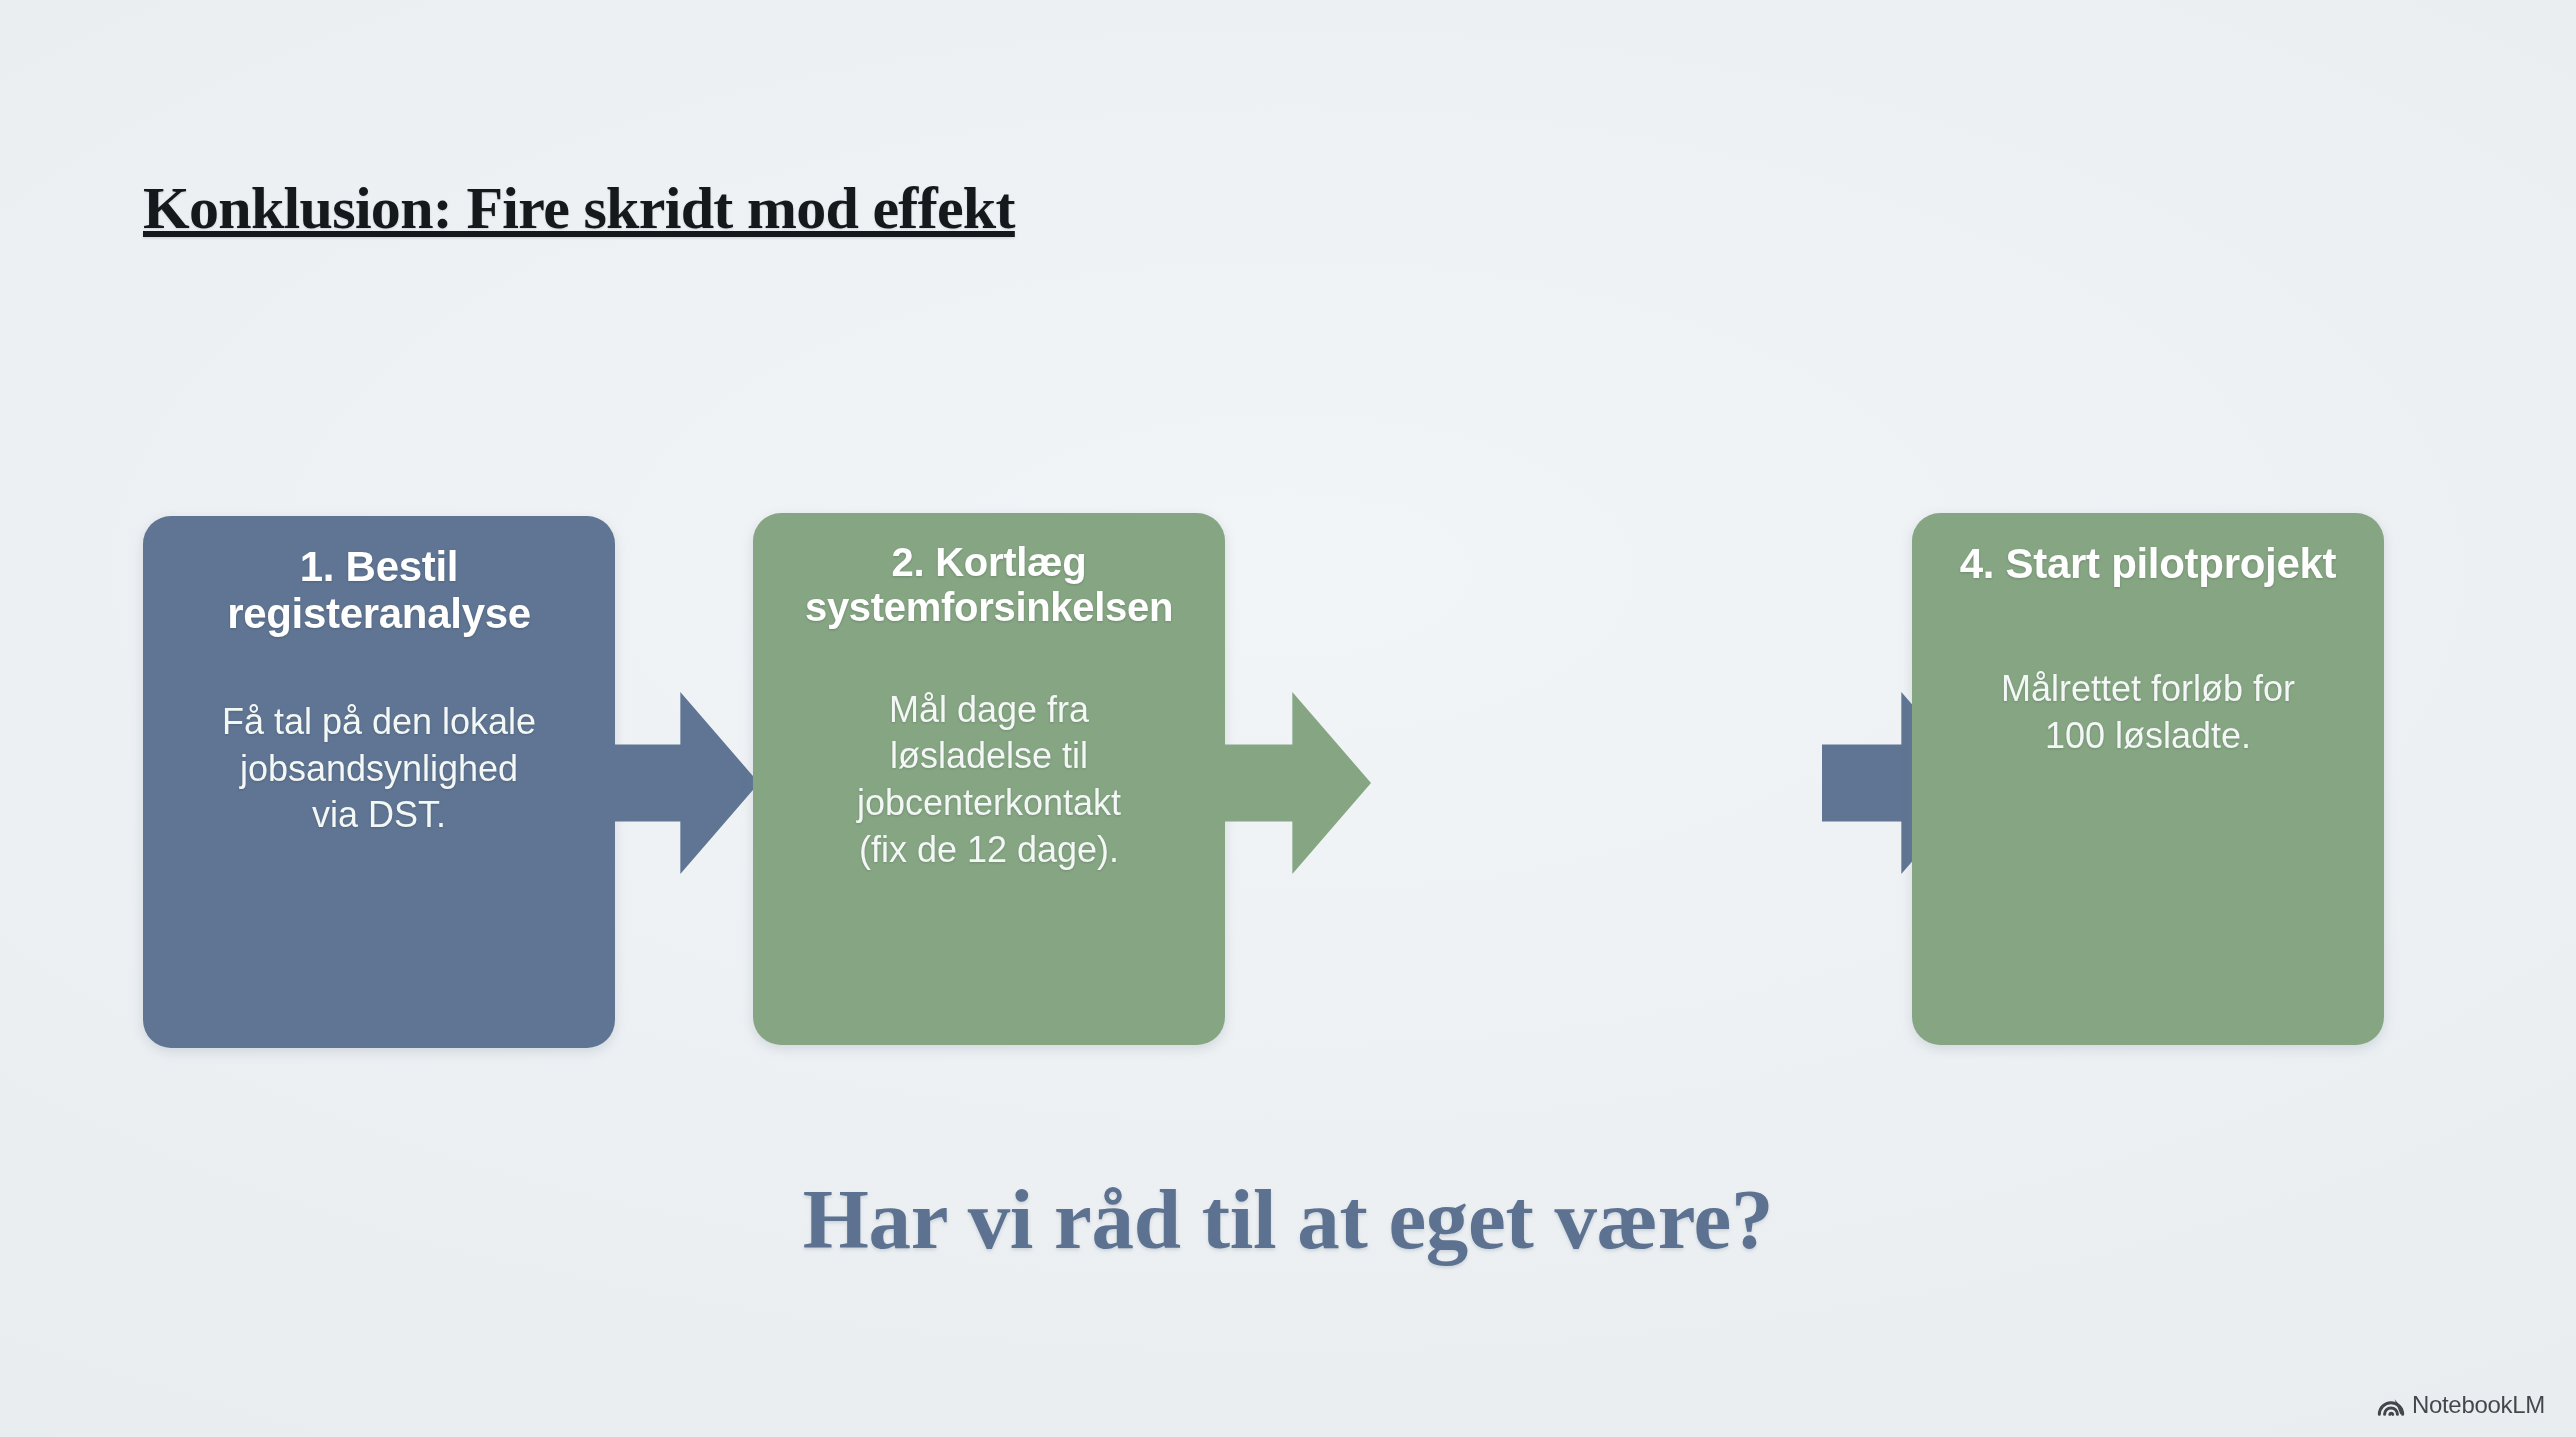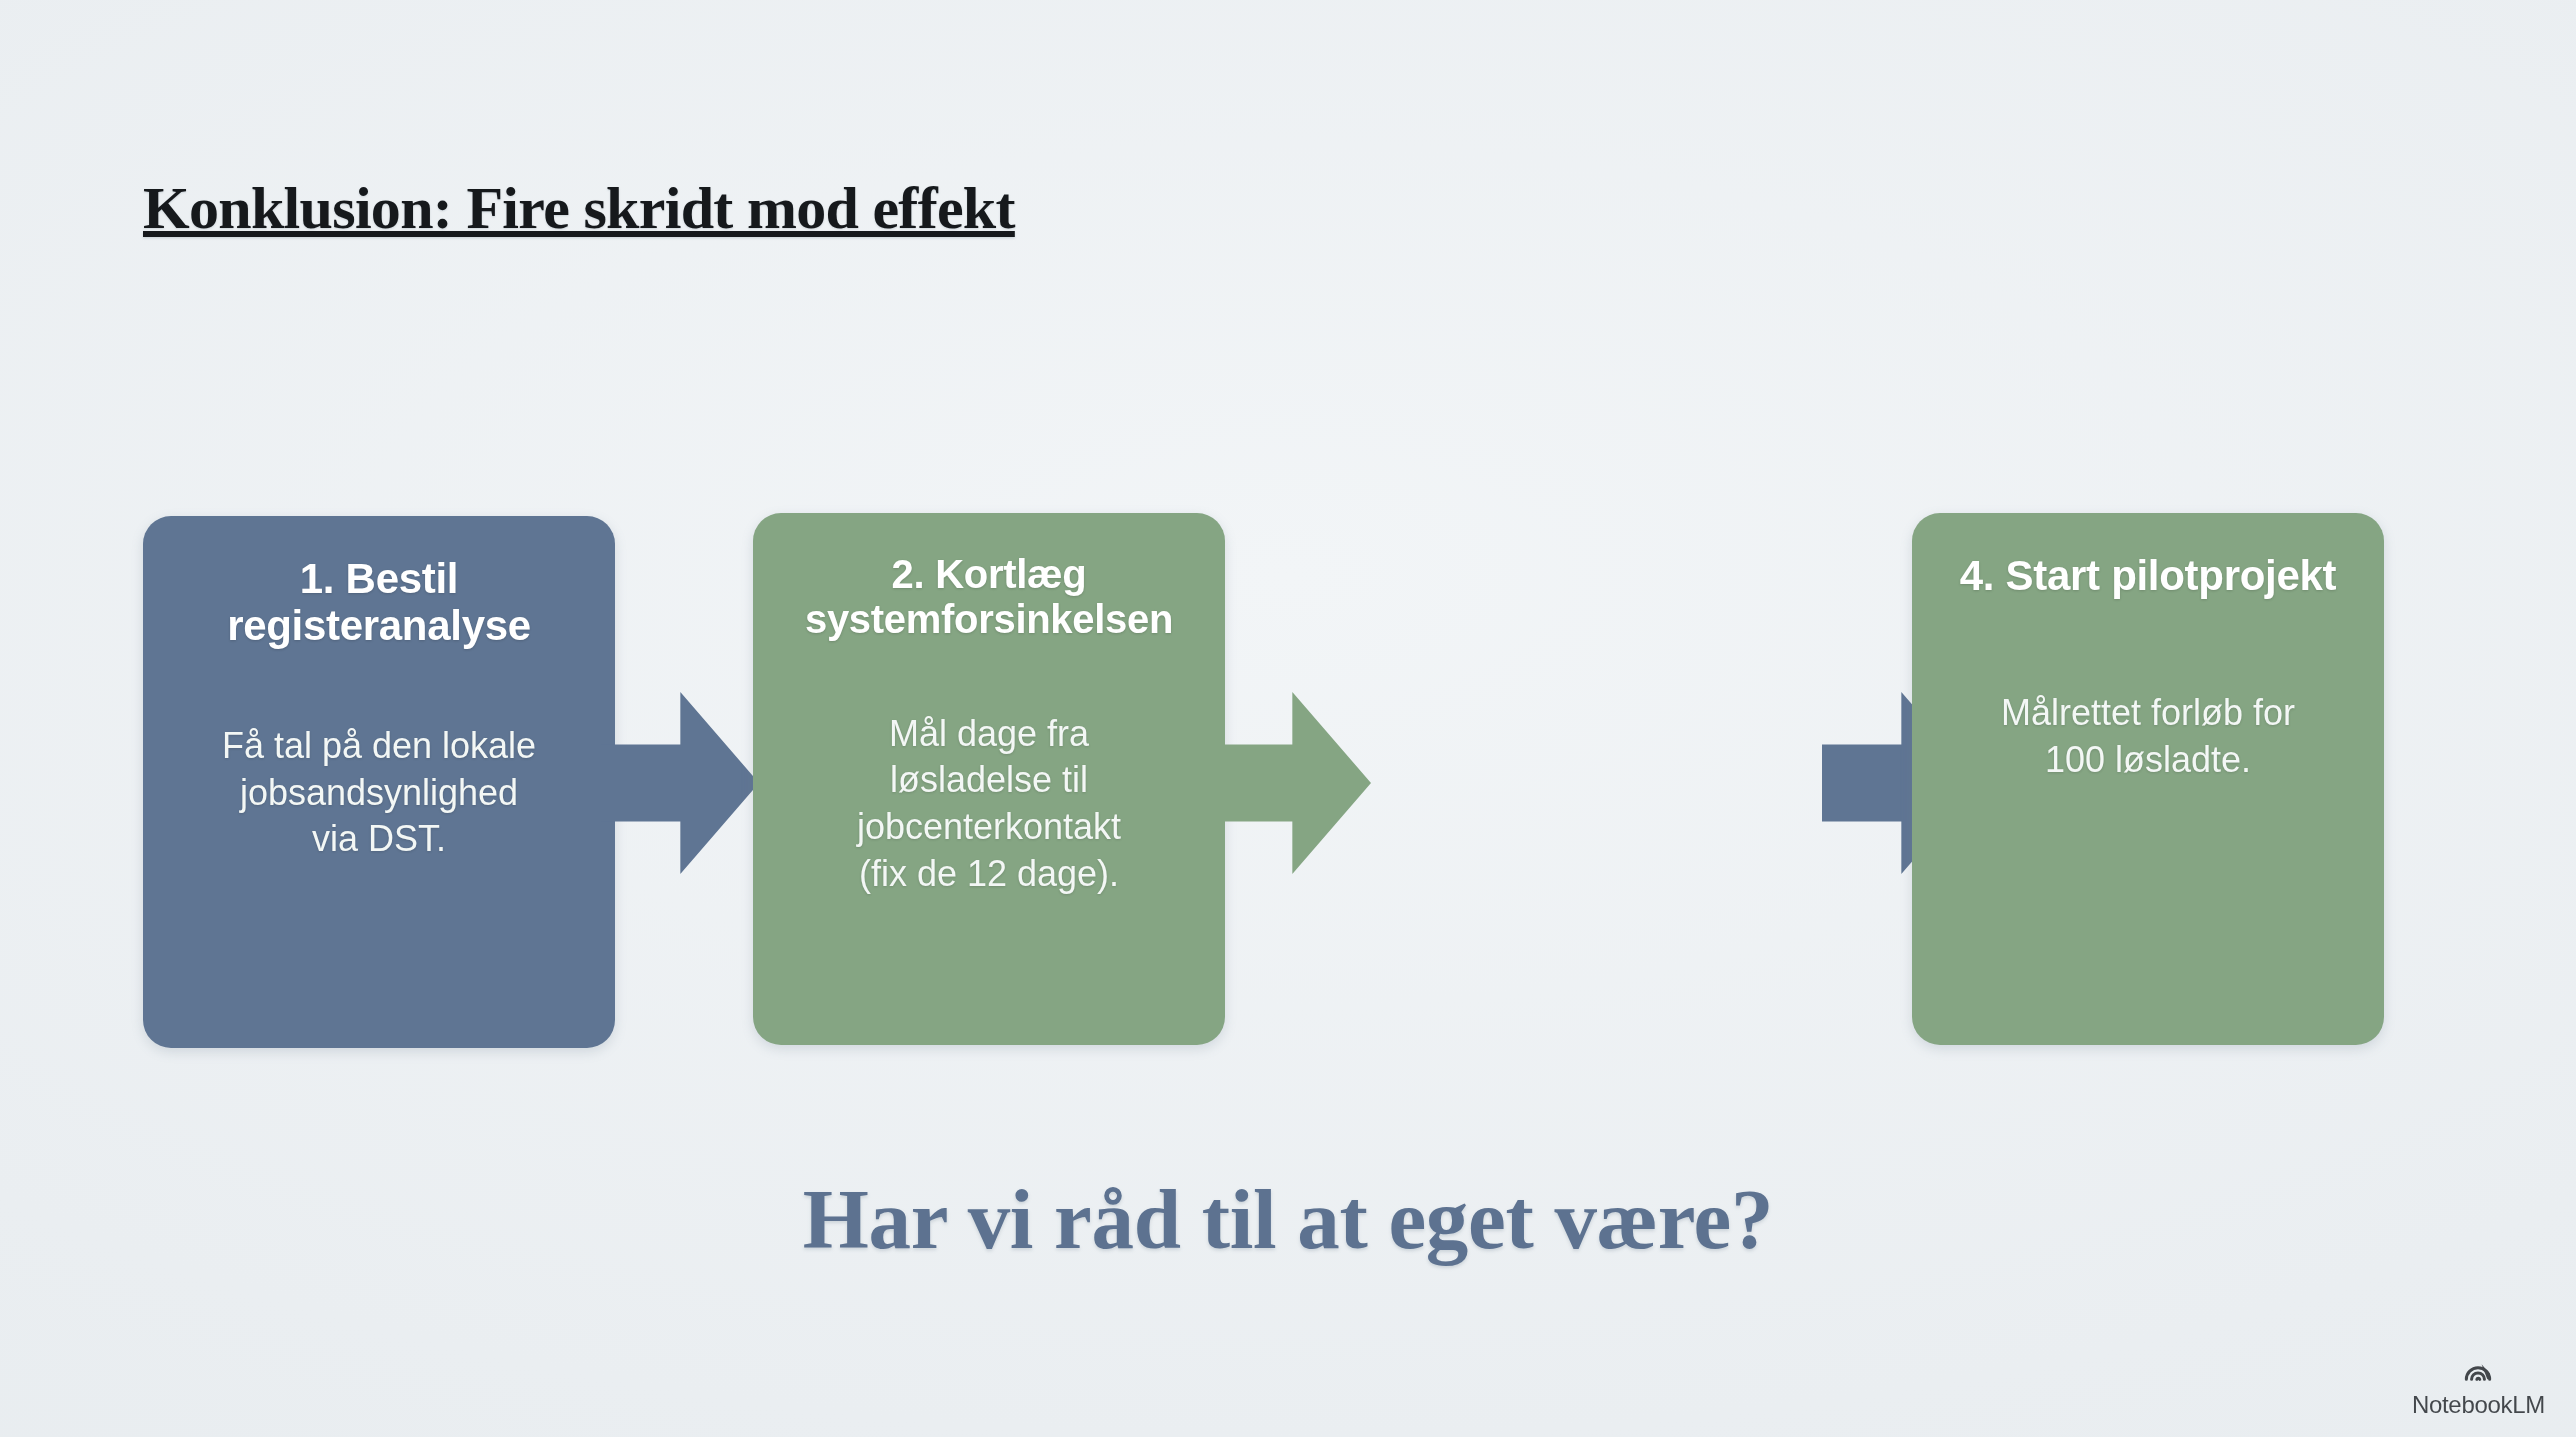--- a/index.html
+++ b/index.html
@@ -69,21 +69,21 @@
   .step.s4 { left: 1769px; top: 0px;  width: 472px; }
 
   .step-title {
     font-size: 42px;
     font-weight: 700;
     line-height: 1.12;
     color: #ffffff;
     text-align: center;
     letter-spacing: -0.3px;
     text-shadow: 0 1.3px 2.7px rgba(0,0,0,0.16);
-    margin: 16px;
+    margin: 4px;
   }
   .step.s2 .step-title { font-size: 40px; }
 
   .step-desc {
     margin-top: 42px;
     font-size: 36px;
     font-weight: 400;
     line-height: 1.30;
     color: #f3f7f5;
     text-align: center;
@@ -124,21 +124,20 @@
 
   
   .watermark {
     position: absolute;
     right: 31px;
     bottom: 19px;
     display: flex;
     align-items: center;
     gap: 6.7px;
     opacity: 0.82;
-    flex-direction: column;
   }
   .watermark .wm-icon { display: block; width: 28px; height: 28px; }
   .watermark .wm-text {
     font-family: "Liberation Sans", sans-serif;
     font-size: 24px;
     font-weight: 500;
     color: #1f2328;
     letter-spacing: -0.3px;
   }
 </style>

